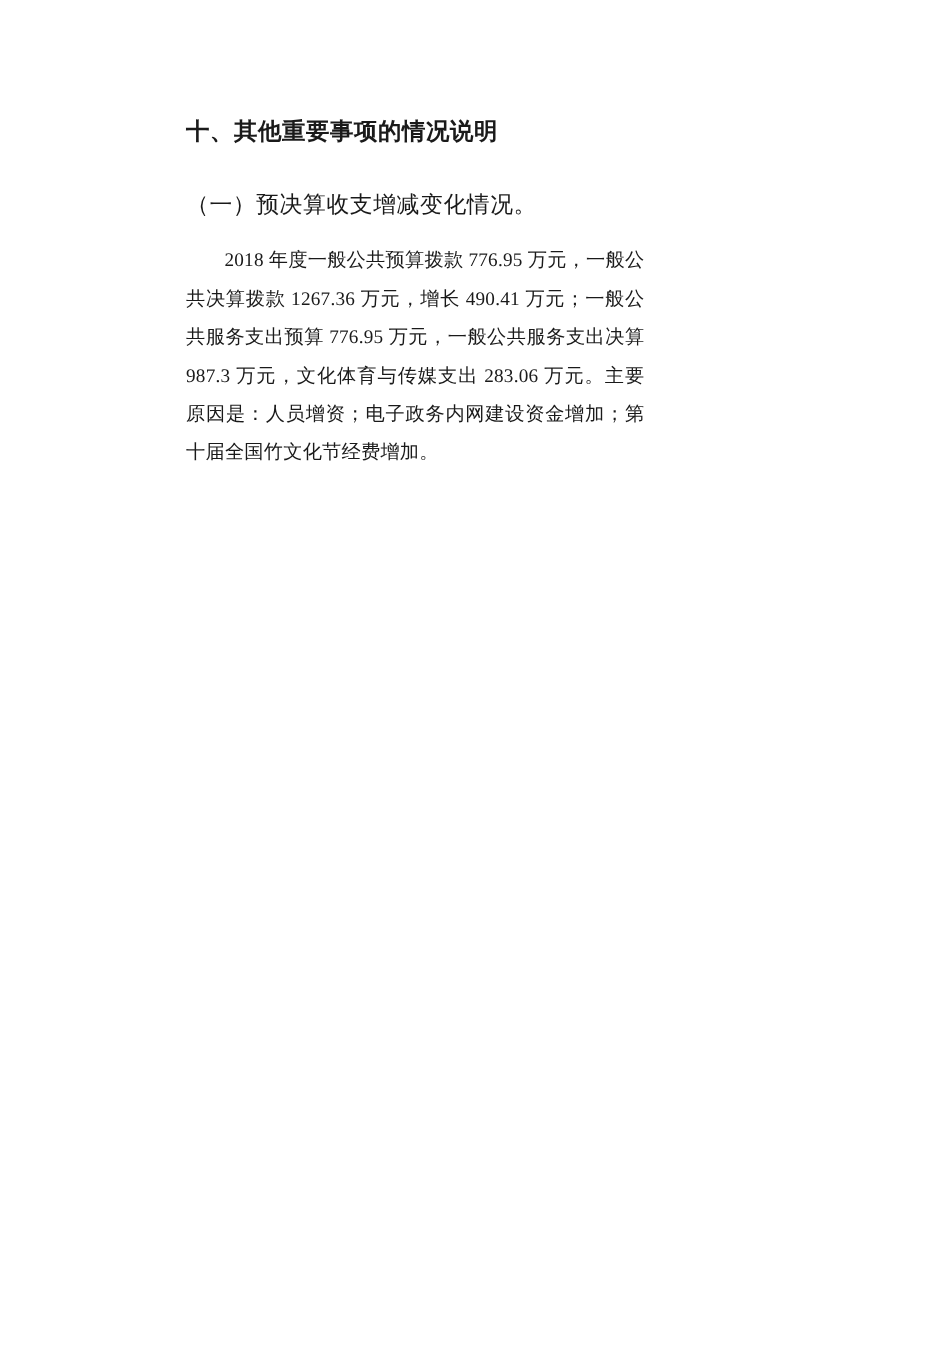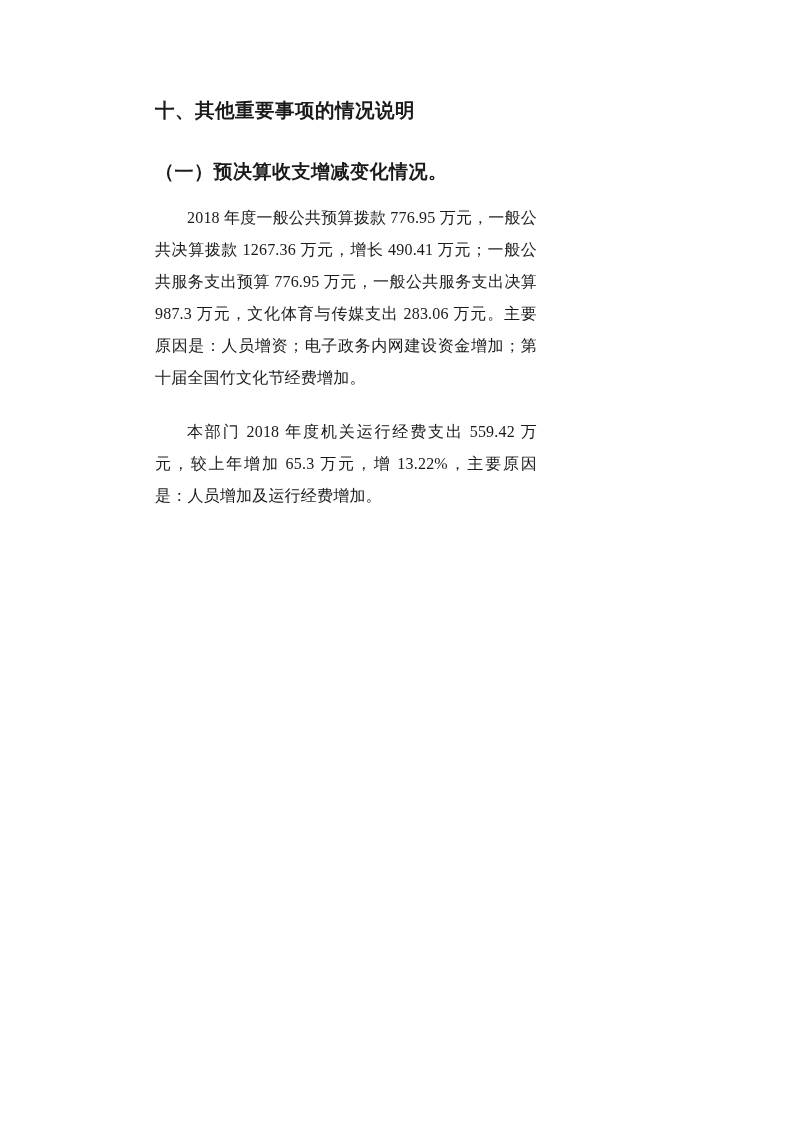--- a/index.html
+++ b/index.html
@@ -23,21 +23,21 @@
   }
   .doc-heading {
     font-size: 19.5px;
     font-weight: bold;
     letter-spacing: 0.5px;
     margin: 0 0 30px 0;
     line-height: 1.6;
   }
   .sec-heading {
     font-size: 19px;
-    font-weight: bold;
+    font-weight: normal;
     letter-spacing: 0.5px;
     margin: 0 0 14px 0;
     line-height: 1.7;
     text-indent: 0;
   }
   .para {
     font-size: 16px;
     line-height: 2.0;
     margin: 0 0 12px 0;
     text-align: justify;
@@ -58,19 +58,18 @@
 <div class="page">
 
   <h1 class="doc-heading">十、其他重要事项的情况说明</h1>
 
   <div class="block">
     <h2 class="sec-heading">（一）预决算收支增减变化情况。</h2>
     <p class="para">2018 年度一般公共预算拨款 776.95 万元，一般公共决算拨款 1267.36 万元，增长 490.41 万元；一般公共服务支出预算 776.95 万元，一般公共服务支出决算 987.3 万元，文化体育与传媒支出 283.06 万元。主要原因是：人员增资；电子政务内网建设资金增加；第十届全国竹文化节经费增加。</p>
   </div>
 
   <div class="block">
-    <p class="para">本部门 2018 年度机关运行经费支出 559.42 万元，较上年增加 65.3 万元，增 13.22%，主要原因是：人员增加及运行经费增加。</p>
   </div>
 
   <div class="block">
   </div>
 
 </div>
 
 </body></html>

